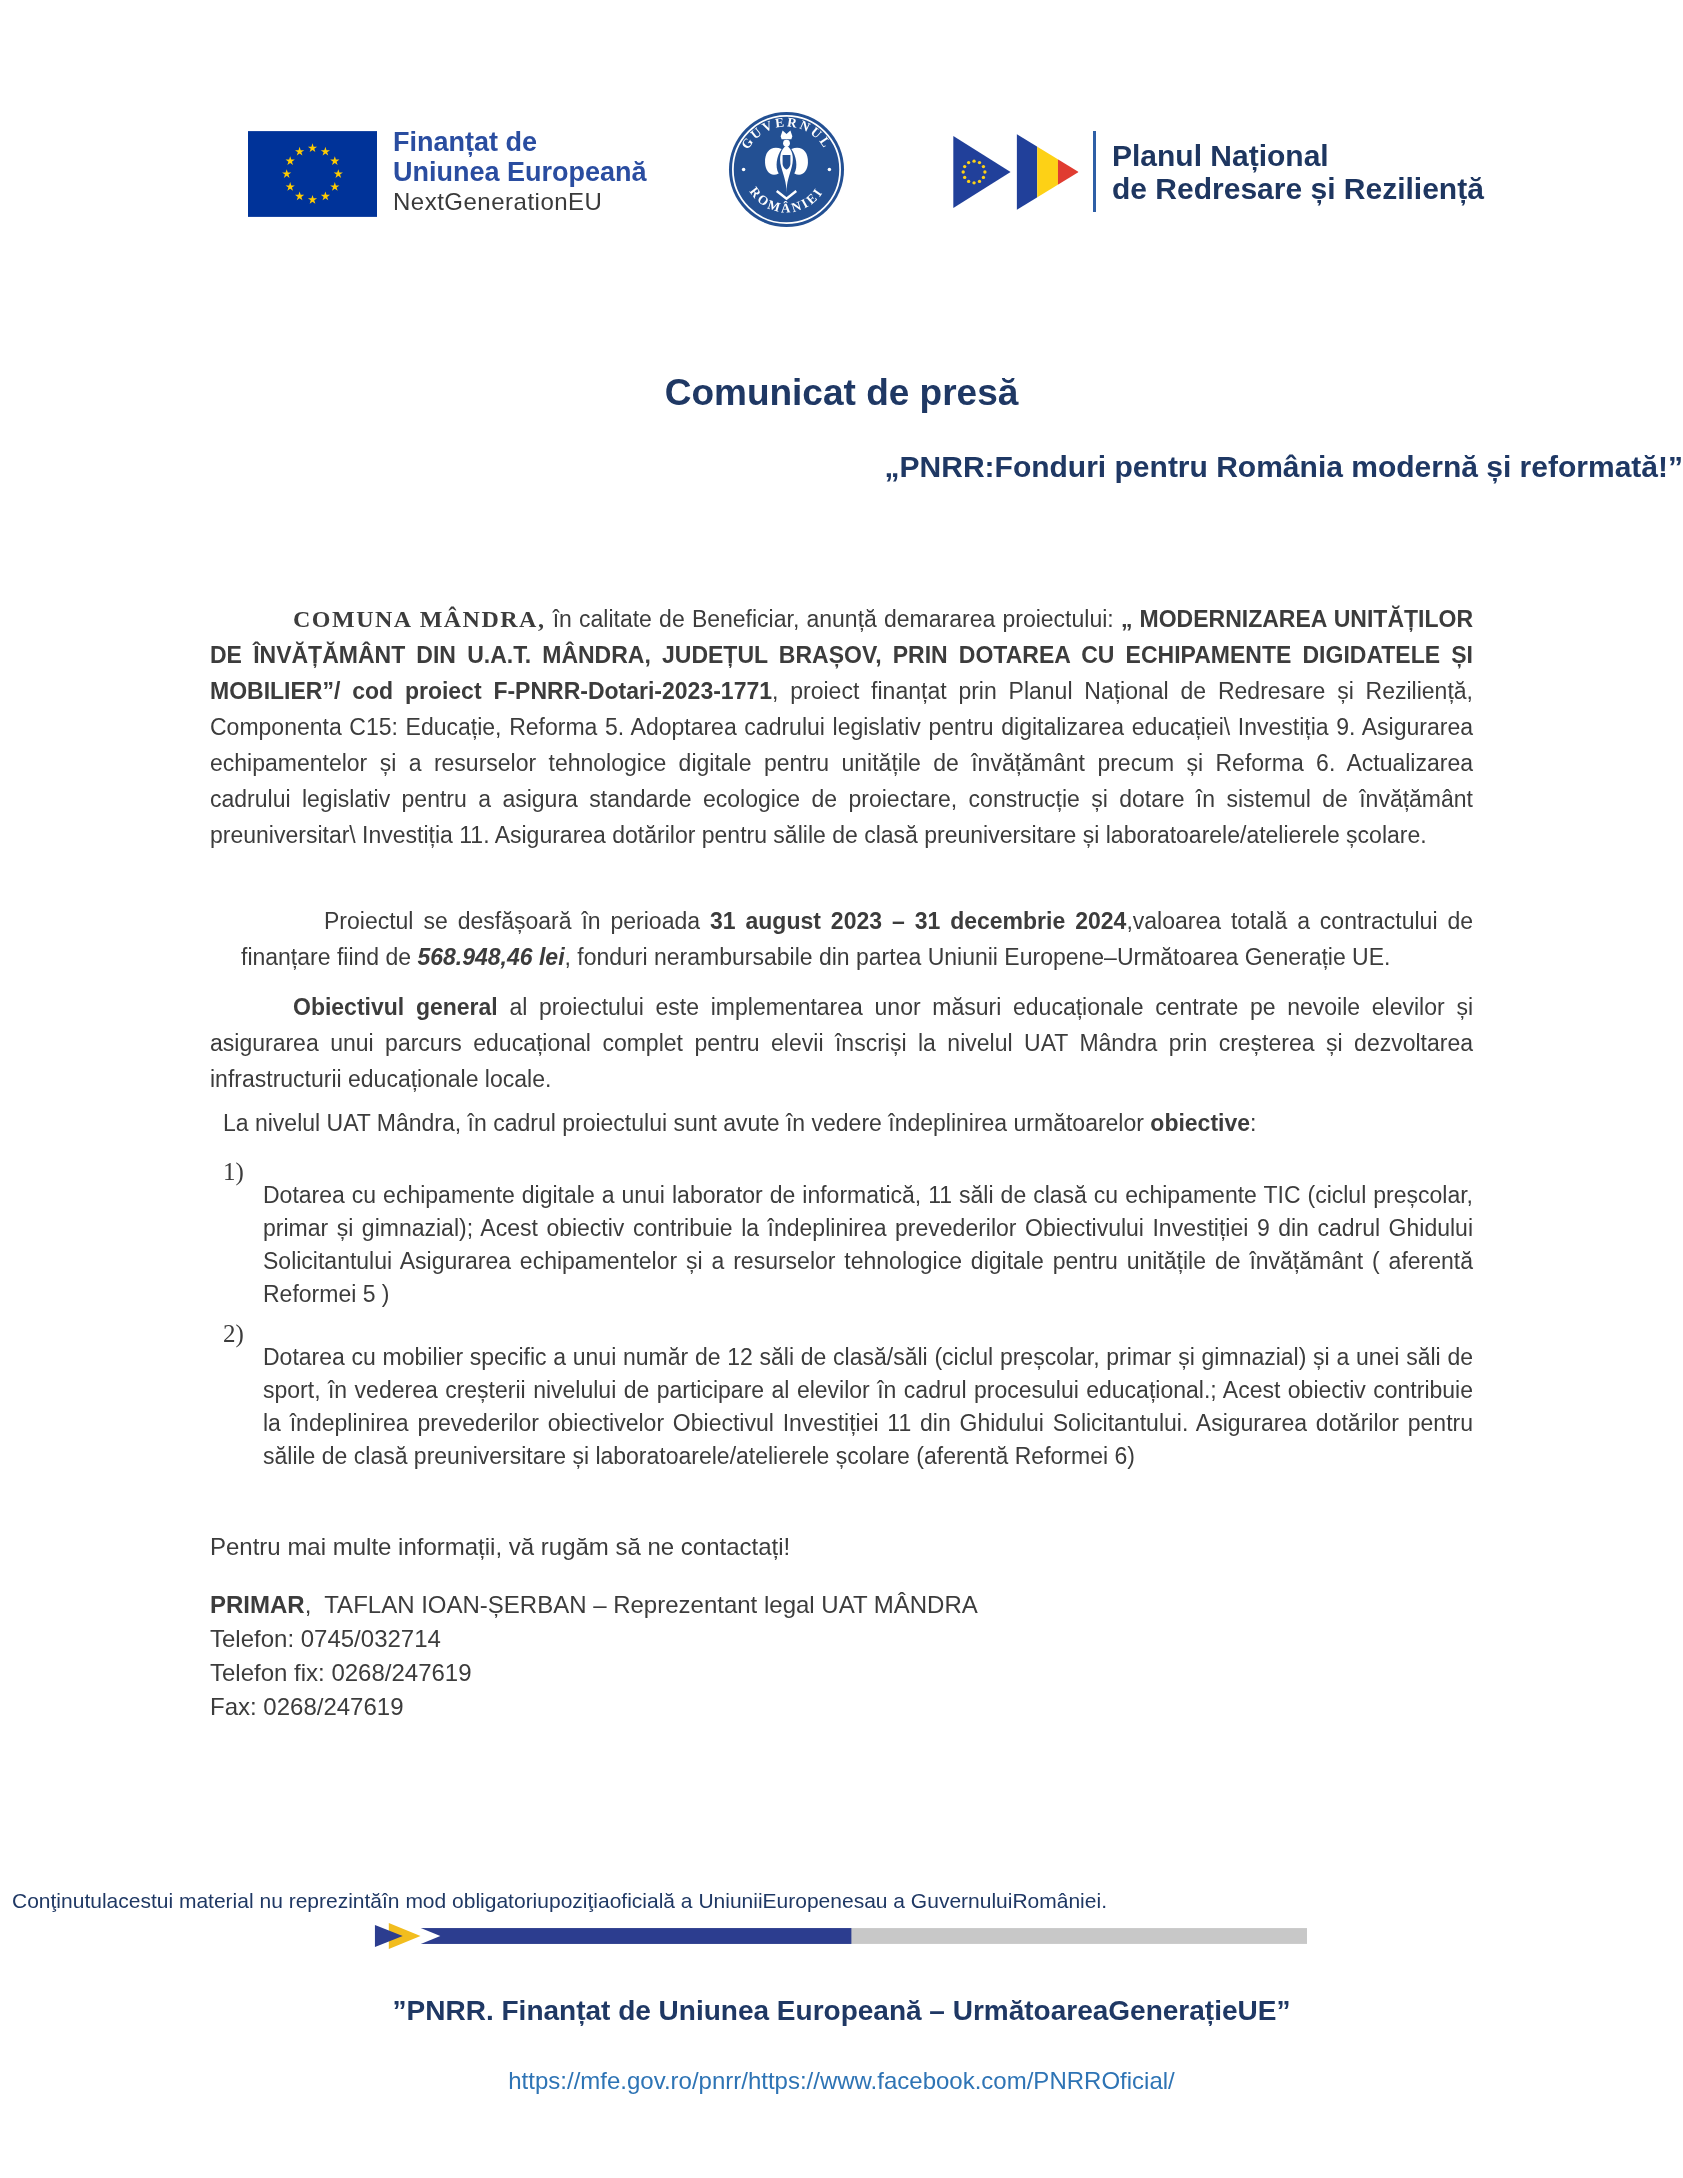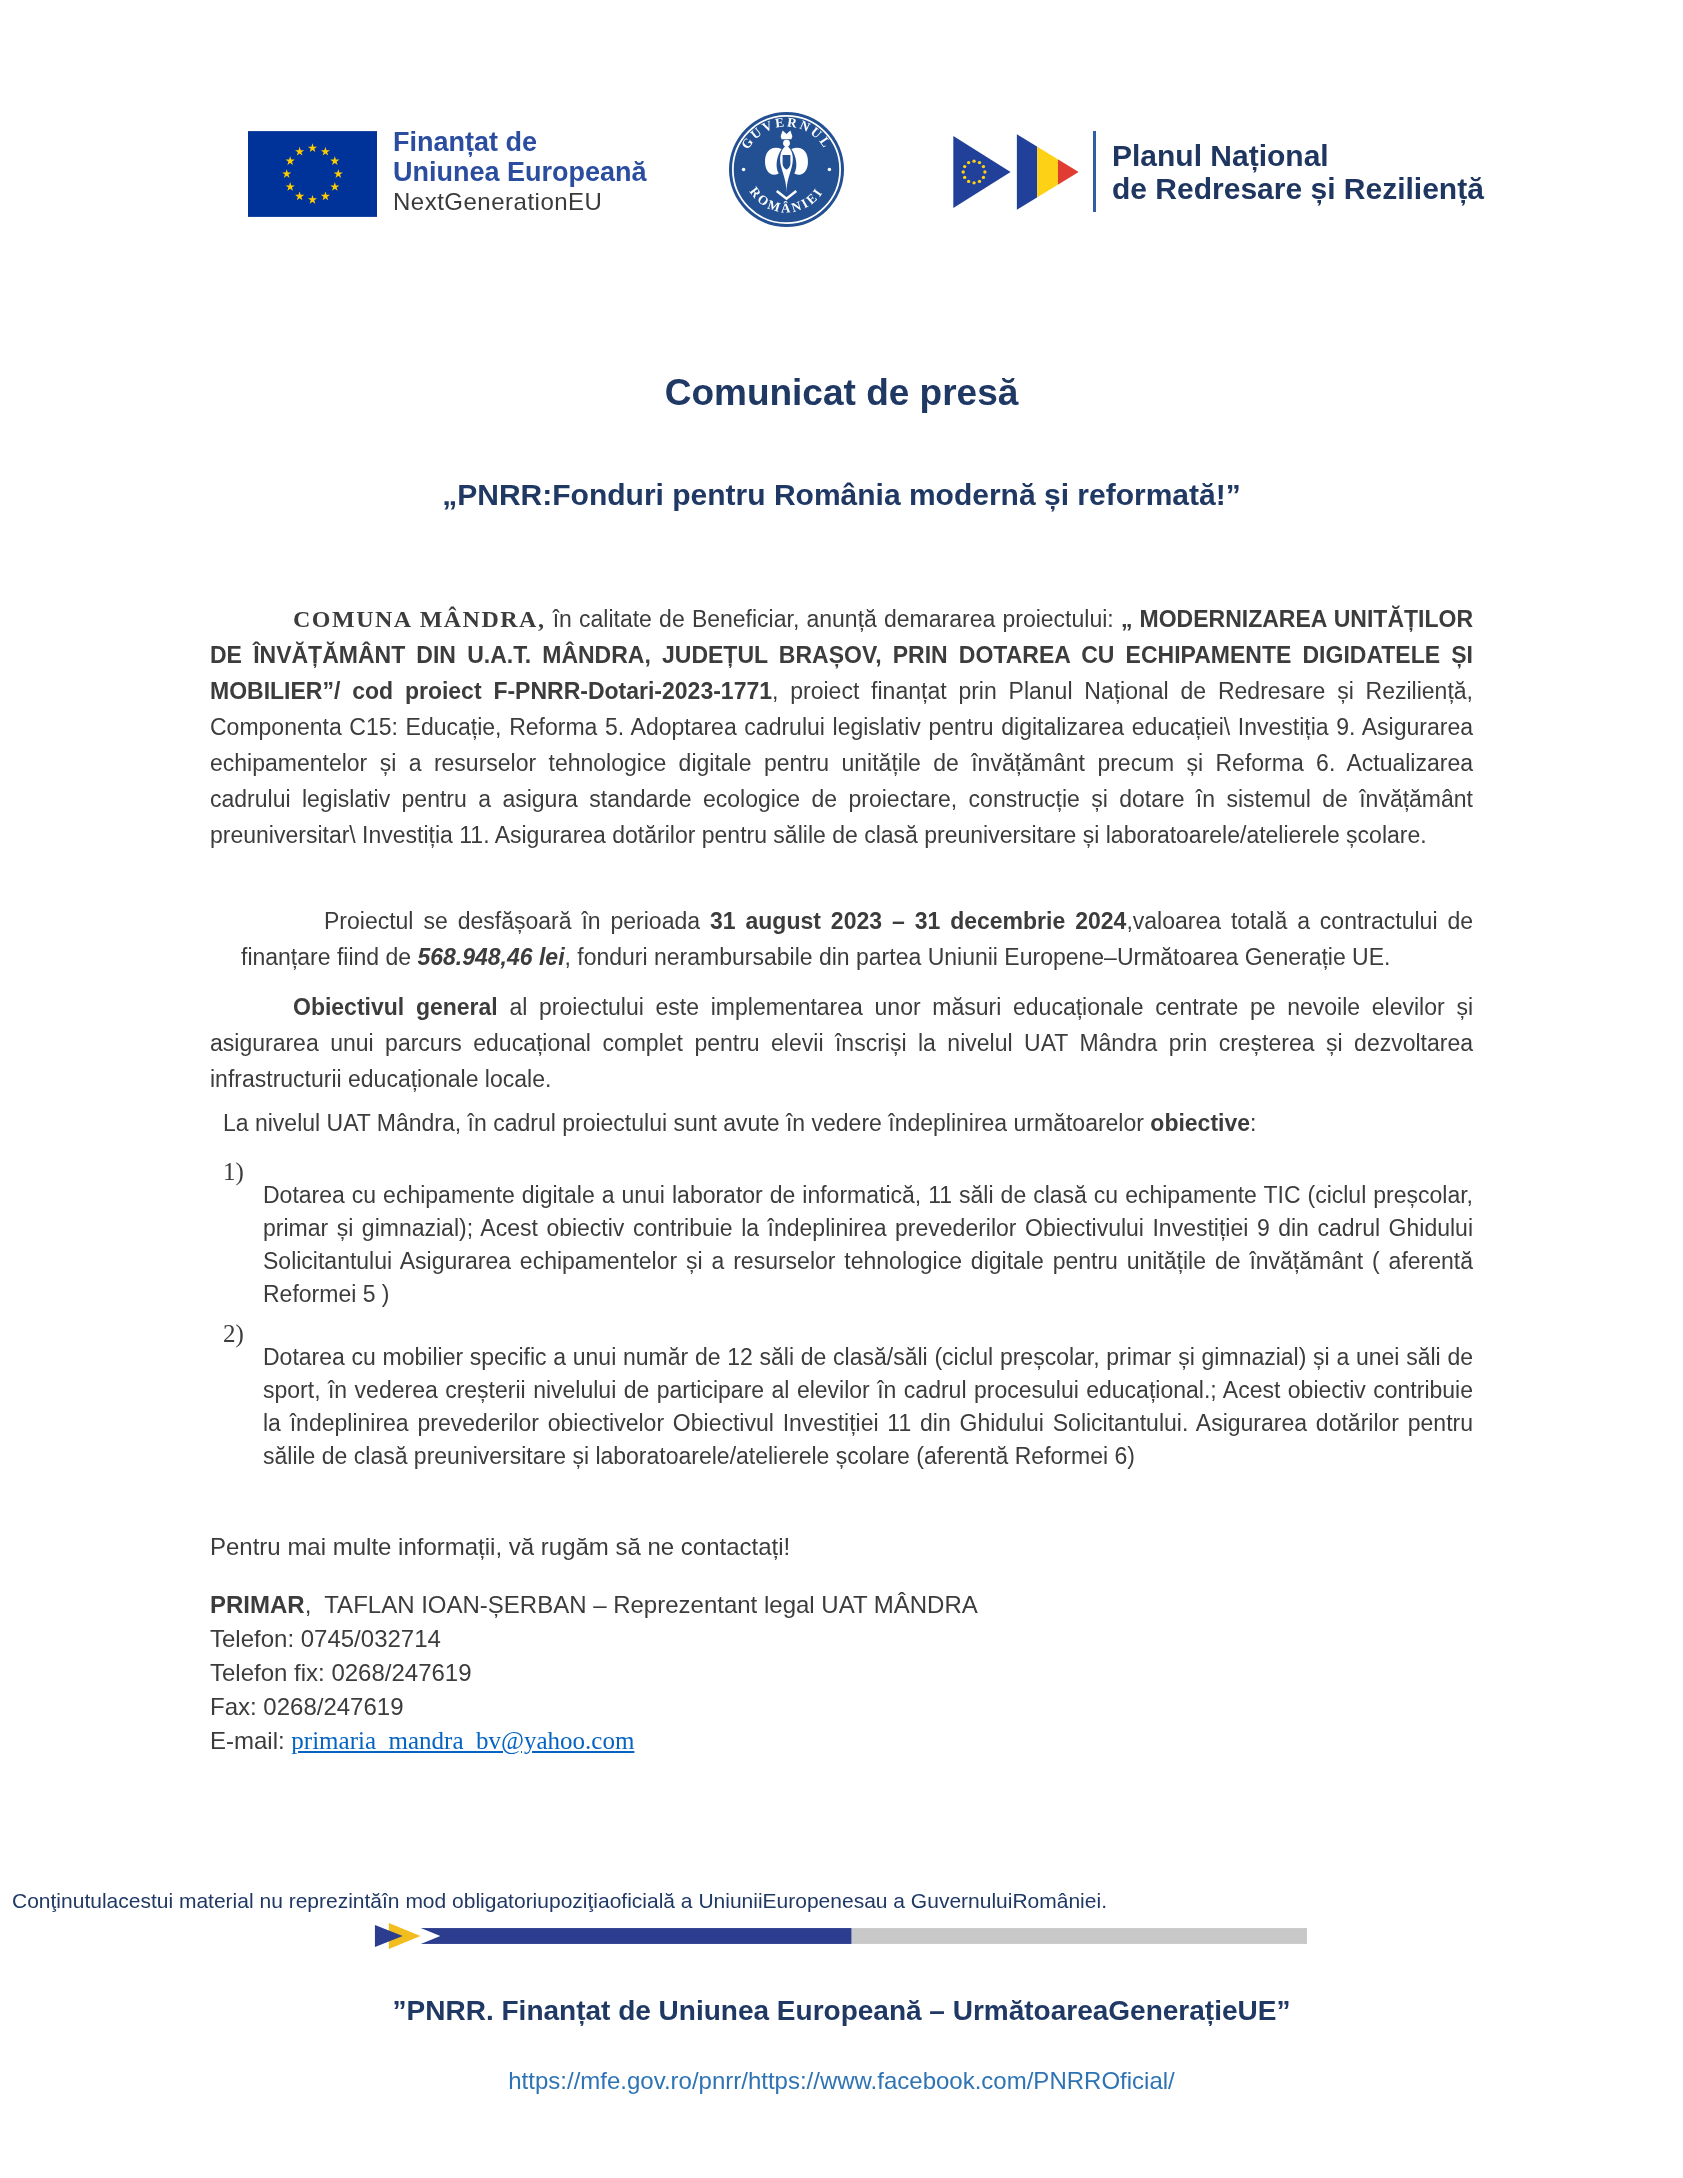--- a/index.html
+++ b/index.html
@@ -12,22 +12,22 @@
   .eu-text{position:absolute;left:393px;top:127px;line-height:30px;}
   .eu-text .funded{font-weight:bold;color:#2a4da0;font-size:27px;}
   .eu-text .nextgen{font-size:24px;color:#3a3a3a;letter-spacing:0.5px;}
   .gov-seal{position:absolute;left:728px;top:111px;}
   .pnrr{position:absolute;left:953px;top:130px;display:flex;align-items:center;height:83px;}
   .pnrr .sep{width:3px;height:81px;background:#2e5fa6;margin:0 16px 0 14px;}
   .pnrr .pnrr-text{color:#1e3660;font-weight:600;font-size:30px;line-height:33px;}
   
   .title{position:absolute;top:372px;left:0;width:100%;text-align:center;
          font-size:37px;font-weight:bold;color:#1f3864;}
-  .subtitle{position:absolute;top:450px;left:0;width:100%;text-align:center;
-         font-size:30px;font-weight:bold;color:#1f3864;margin-top:28px;}
+  .subtitle{position:absolute;top:450px;left:0;width:100%;text-align:right;
+         font-size:30px;font-weight:bold;color:#1f3864;}
   
   .body{position:absolute;top:601px;left:210px;width:1263px;font-size:23px;line-height:36px;
         text-align:justify;color:#3c3c3c;}
   .par{margin:0;}
   .indent{text-indent:83px;}
   .p1{margin-bottom:50px;}
   .p2{margin-bottom:14px;margin-left:31px;}
   .p3{margin-bottom:8px;}
   .bold{font-weight:bold;}
   .bolditalic{font-weight:bold;font-style:italic;}
@@ -166,21 +166,20 @@
       </div>
     </div>
   </div>
 
   <div class="contact">
     <div class="prompt">Pentru mai multe informații, vă rugăm să ne contactați!</div>
     <div><span class="bold">PRIMAR</span><span>,&nbsp; TAFLAN IOAN-ȘERBAN – Reprezentant legal UAT MÂNDRA</span></div>
     <div>Telefon: 0745/032714</div>
     <div>Telefon fix: 0268/247619</div>
     <div>Fax: 0268/247619</div>
-    <div><span>E-mail: </span><a href="#" class="email-link">primaria_mandra_bv@yahoo.com</a></div>
   </div>
 
   <div class="disclaimer">Conţinutulacestui material nu reprezintăîn mod obligatoriupoziţiaoficială a UniuniiEuropenesau a GuvernuluiRomâniei.</div>
 
   <div class="bar-wrap">
     <svg width="936" height="34" viewBox="0 0 945 34">
       <rect x="40" y="9" width="905" height="16" fill="#c8c8c8"></rect>
       <rect x="40" y="9" width="445" height="16" fill="#2c3d8f"></rect>
       <polygon points="36,3 36,31 70,17" fill="#ffffff"></polygon>
       <polygon points="18,4 18,30 50,17" fill="#f2bd1e"></polygon>

